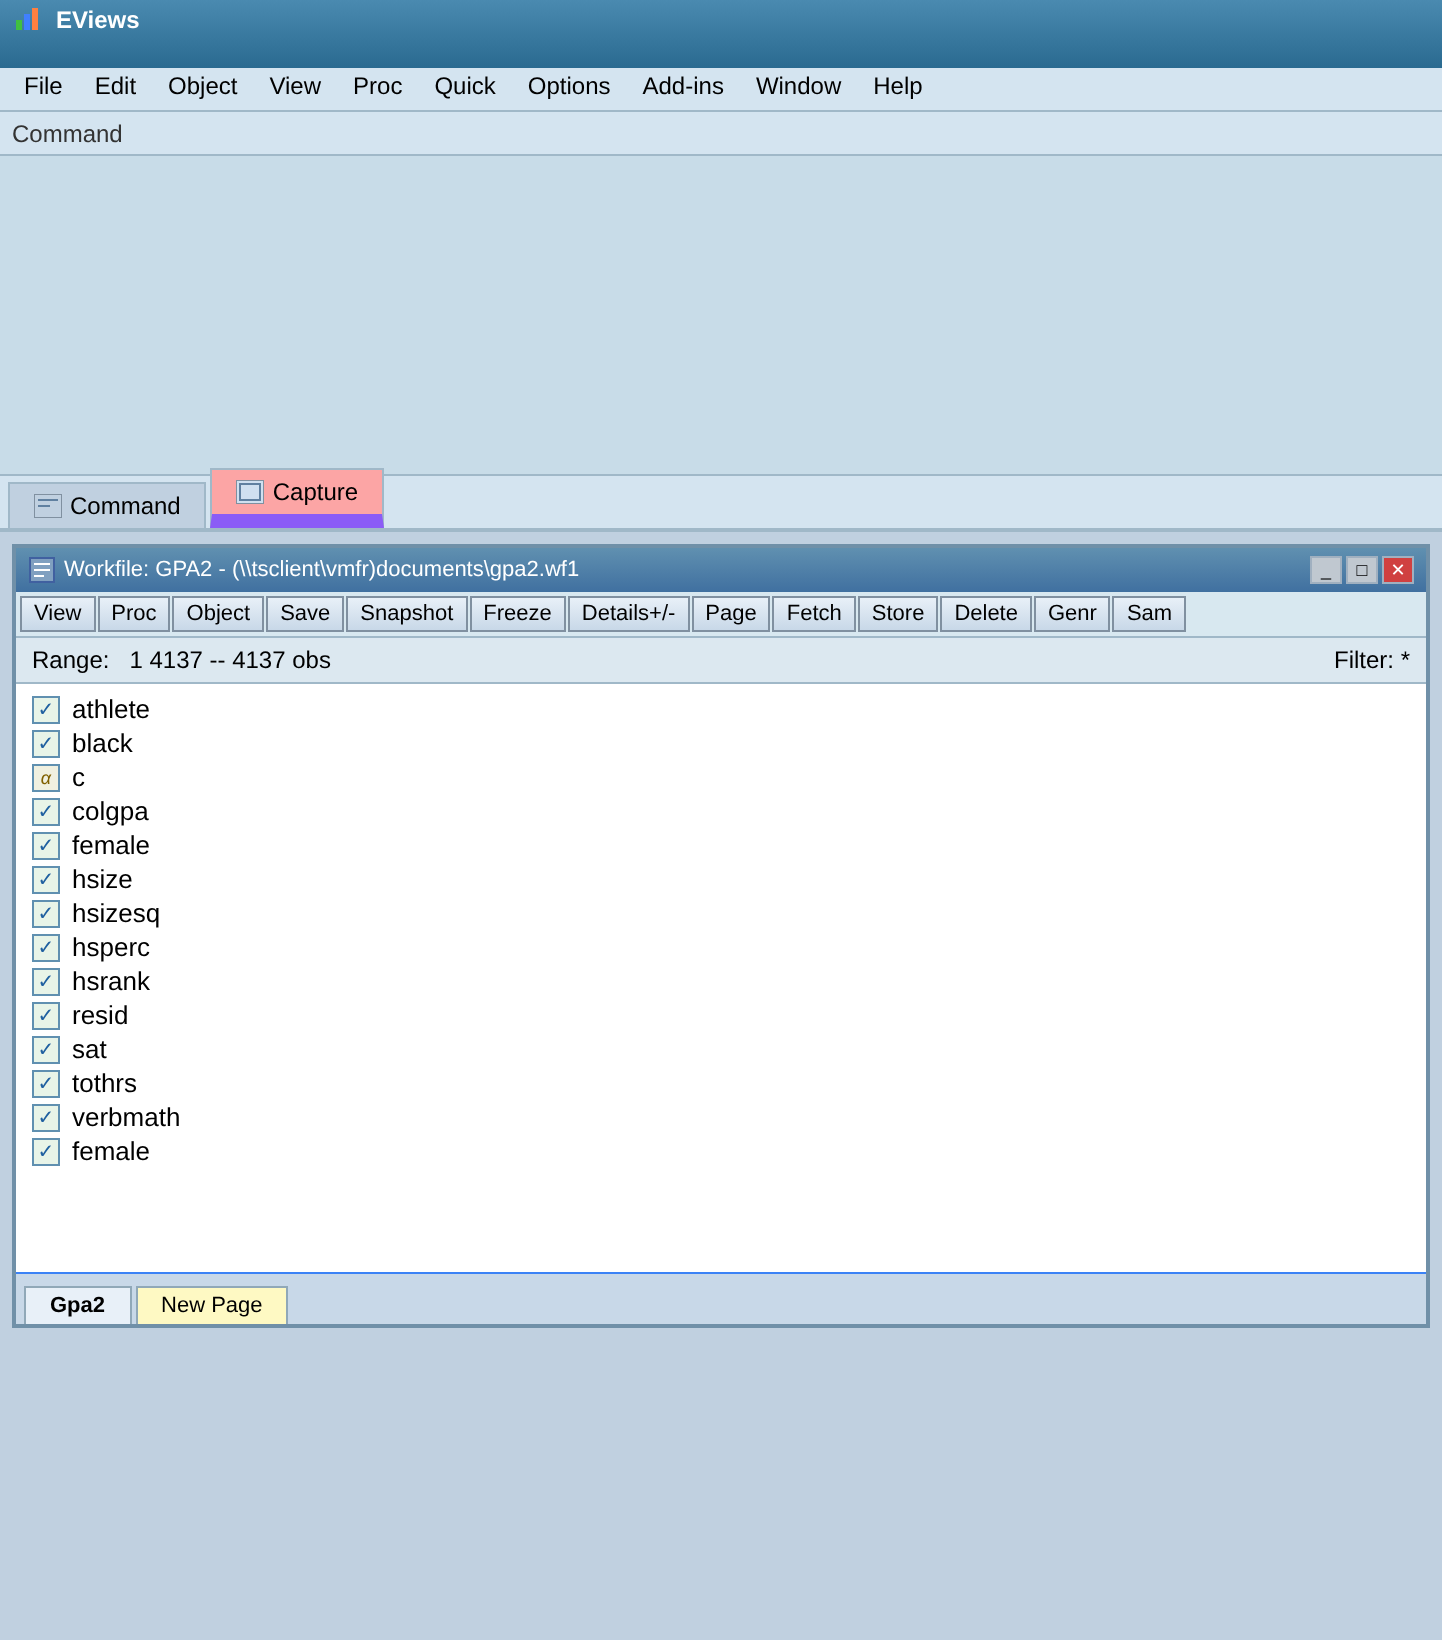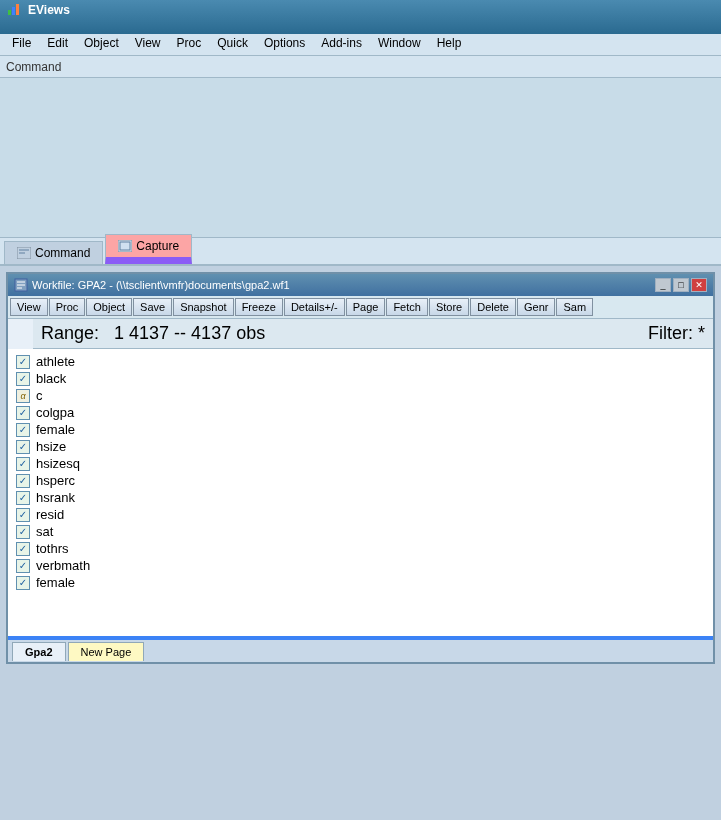--- a/index.html
+++ b/index.html
@@ -154,25 +154,24 @@
       cursor: pointer;
       font-size: 11px;
       white-space: nowrap;
     }
 
     
     #range-sample {
       background: #dce8f0;
       padding: 4px 8px;
       border-bottom: 1px solid #a0b8c8;
-      font-size: 18px;
+      font-size: 12px;
       display: flex;
       flex-direction: column;
       gap: 2px;
-      margin-left: 25px;
     }
     .range-row {
       display: flex;
       justify-content: space-between;
     }
 
     
     #var-list {
       flex: 1;
       background: white;
@@ -204,23 +203,23 @@
       font-style: italic;
       font-size: 9px;
       color: #806000;
     }
 
     
     #workfile-bottom-tabs {
       background: #c8d8e8;
       height: 26px;
       display: flex;
-      align-items: center;
+      align-items: flex-end;
       padding: 0 4px;
-      border-top: 4px solid #3b82f6;
+      border-top: 1px solid #3b82f6;
     }
     .wf-tab {
       padding: 3px 12px;
       border: 1px solid #90a8b8;
       border-bottom: none;
       background: #fef9c3;
       cursor: pointer;
       font-size: 11px;
       margin-right: 2px;
     }

